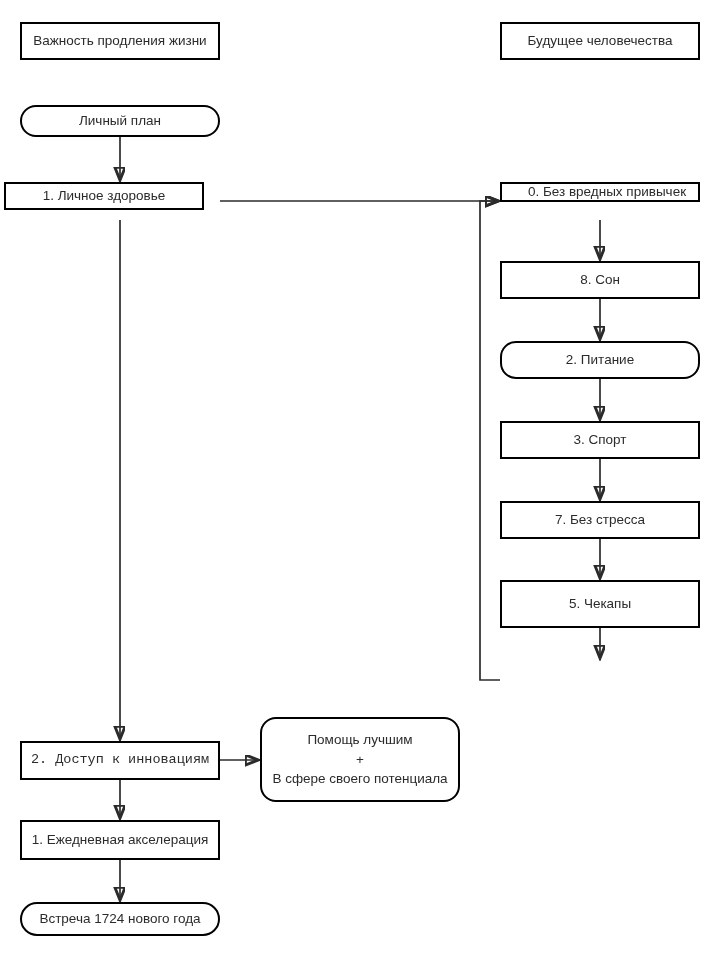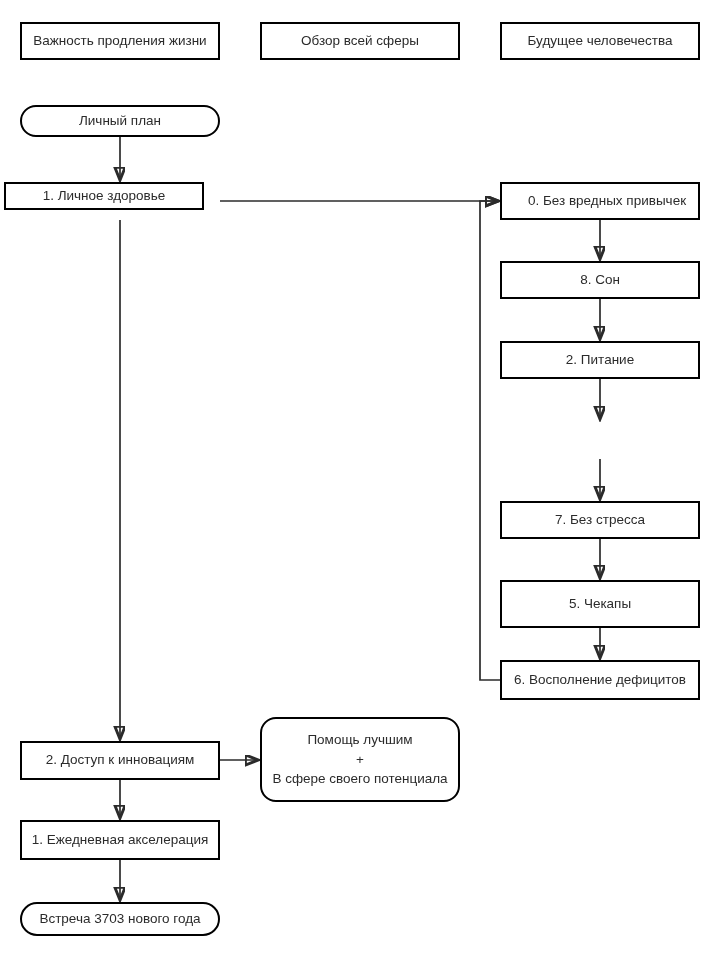--- a/index.html
+++ b/index.html
@@ -84,44 +84,43 @@
     <line x1="600" y1="220" x2="600" y2="259" marker-end="url(#arrow)"></line>
     <line x1="600" y1="299" x2="600" y2="339" marker-end="url(#arrow)"></line>
     <line x1="600" y1="379" x2="600" y2="419" marker-end="url(#arrow)"></line>
     <line x1="600" y1="459" x2="600" y2="499" marker-end="url(#arrow)"></line>
     <line x1="600" y1="539" x2="600" y2="578" marker-end="url(#arrow)"></line>
     <line x1="600" y1="618" x2="600" y2="658" marker-end="url(#arrow)"></line>
   </svg>
 
   <div class="node" style="left:20px; top:22px; width:200px; height:38px;">Важность продления жизни</div>
 
-  <div class="node" style="left:260px; top:22px; width:200px; height:38px;">Обзор всей сферы</div>
 
   <div class="node terminal" style="left:20px; top:105px; width:200px; height:32px;">Личный план</div>
 
   <div class="node" style="left:500px; top:22px; width:200px; height:38px;">Будущее человечества</div>
 
   <div class="node" style="left:4px; top:182px; width:200px; height:28px;">1. Личное здоровье</div>
 
-  <div class="node" style="left:20px; top:741px; width:200px; height:39px;">2. Доступ к инновациям</div>
+  <div class="node" style="left:20px; top:741px; width:200px; height:39px;font-family:Liberation Mono, monospace;">2. Доступ к инновациям</div>
 
   <div class="node" style="left:20px; top:820px; width:200px; height:40px;">1. Ежедневная акселерация</div>
 
-  <div class="node terminal" style="left:20px; top:902px; width:200px; height:34px;">Встреча 3703 нового года</div>
+  <div class="node terminal" style="left:20px; top:902px; width:200px; height:34px;">Встреча 1724 нового года</div>
 
   <div class="node multiline" style="left:260px; top:717px; width:200px; height:85px;border-radius:16px;">Помощь лучшим
 +
 В сфере своего потенциала</div>
 
-  <div class="node" style="left:500px; top:182px; width:200px; height:38px;padding-left:20px;">0. Без вредных привычек</div>
+  <div class="node" style="left:500px; top:182px; width:200px; height:20px;padding-left:20px;">0. Без вредных привычек</div>
 
   <div class="node" style="left:500px; top:261px; width:200px; height:38px;">8. Сон</div>
 
-  <div class="node" style="left:500px; top:341px; width:200px; height:38px;">2. Питание</div>
+  <div class="node" style="left:500px; top:341px; width:200px; height:38px;border-radius:16px;">2. Питание</div>
 
+  <div class="node" style="left:500px; top:421px; width:200px; height:38px;">3. Спорт</div>
 
   <div class="node" style="left:500px; top:501px; width:200px; height:38px;">7. Без стресса</div>
 
   <div class="node" style="left:500px; top:580px; width:200px; height:48px;">5. Чекапы</div>
 
-  <div class="node" style="left:500px; top:660px; width:200px; height:40px;">6. Восполнение дефицитов</div>
 
 </div>
 
 </body></html>

